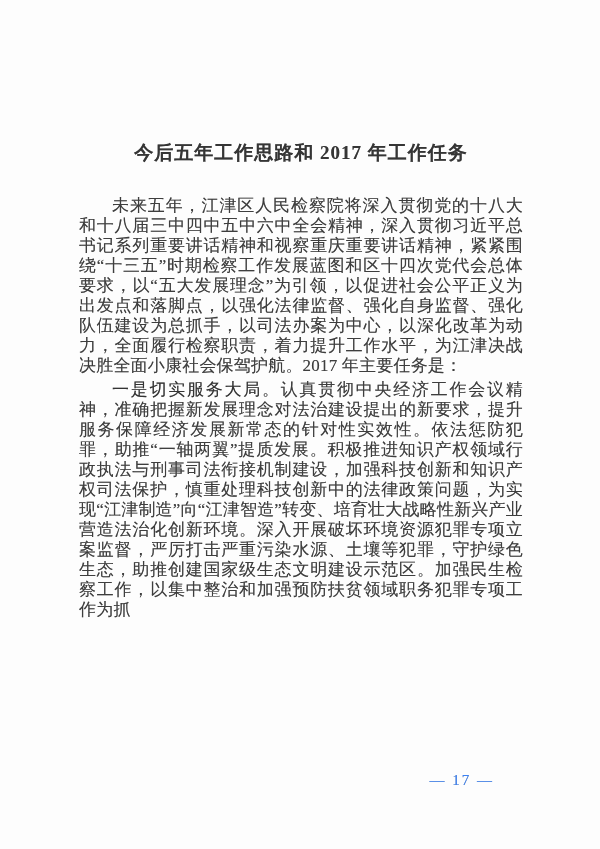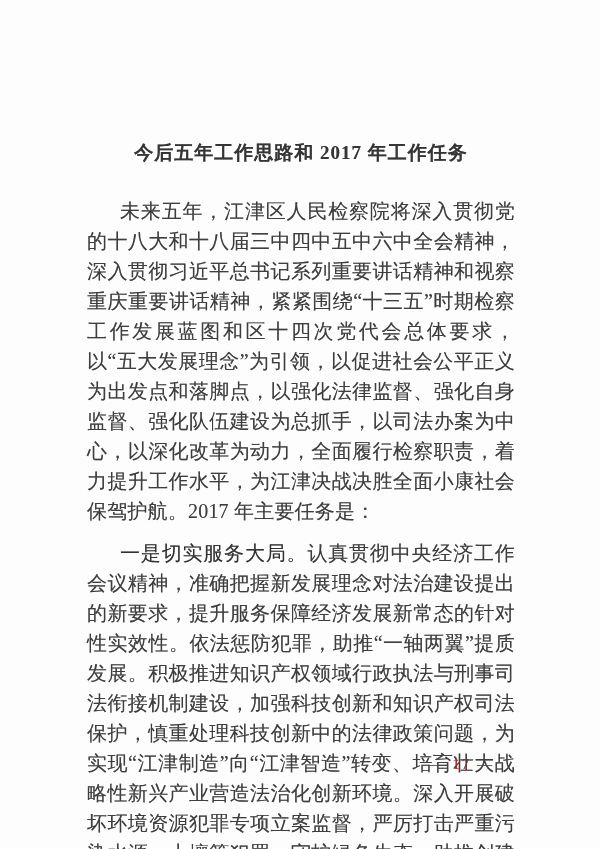--- a/index.html
+++ b/index.html
@@ -23,41 +23,41 @@
     margin: 0 0 30px 0;
     text-align: center;
     font-size: 19px;
     line-height: 26px;
     font-weight: bold;
     letter-spacing: 1px;
     color: #353535;
     text-shadow: 0 0 0.5px rgba(60,60,60,0.55);
   }
   .para {
-    margin: 12px;
-    font-size: 20px;
-    line-height: 30px;
+    margin: 4px;
+    font-size: 17px;
+    line-height: 20px;
     text-align: justify;
     text-justify: inter-ideograph;
     text-indent: 33px;
     letter-spacing: 0.2px;
     color: #3e3e3e;
     text-shadow: 0 0 0.5px rgba(70,70,70,0.5);
   }
   .para .lead {
     font-weight: normal;
     color: #333333;
   }
   .page-number {
     position: absolute;
     right: 106px;
-    bottom: 76px;
+    bottom: 60px;
     font-size: 15px;
     letter-spacing: 2px;
-    color: #b91c1c;
+    color: #3b82f6;
     text-shadow: 0 0 0.5px rgba(70,70,70,0.5);
   }
 </style>
 </head>
 <body>
 
 <div class="sheet">
   <div class="content">
     <h1 class="doc-title">今后五年工作思路和 2017 年工作任务</h1>
 

